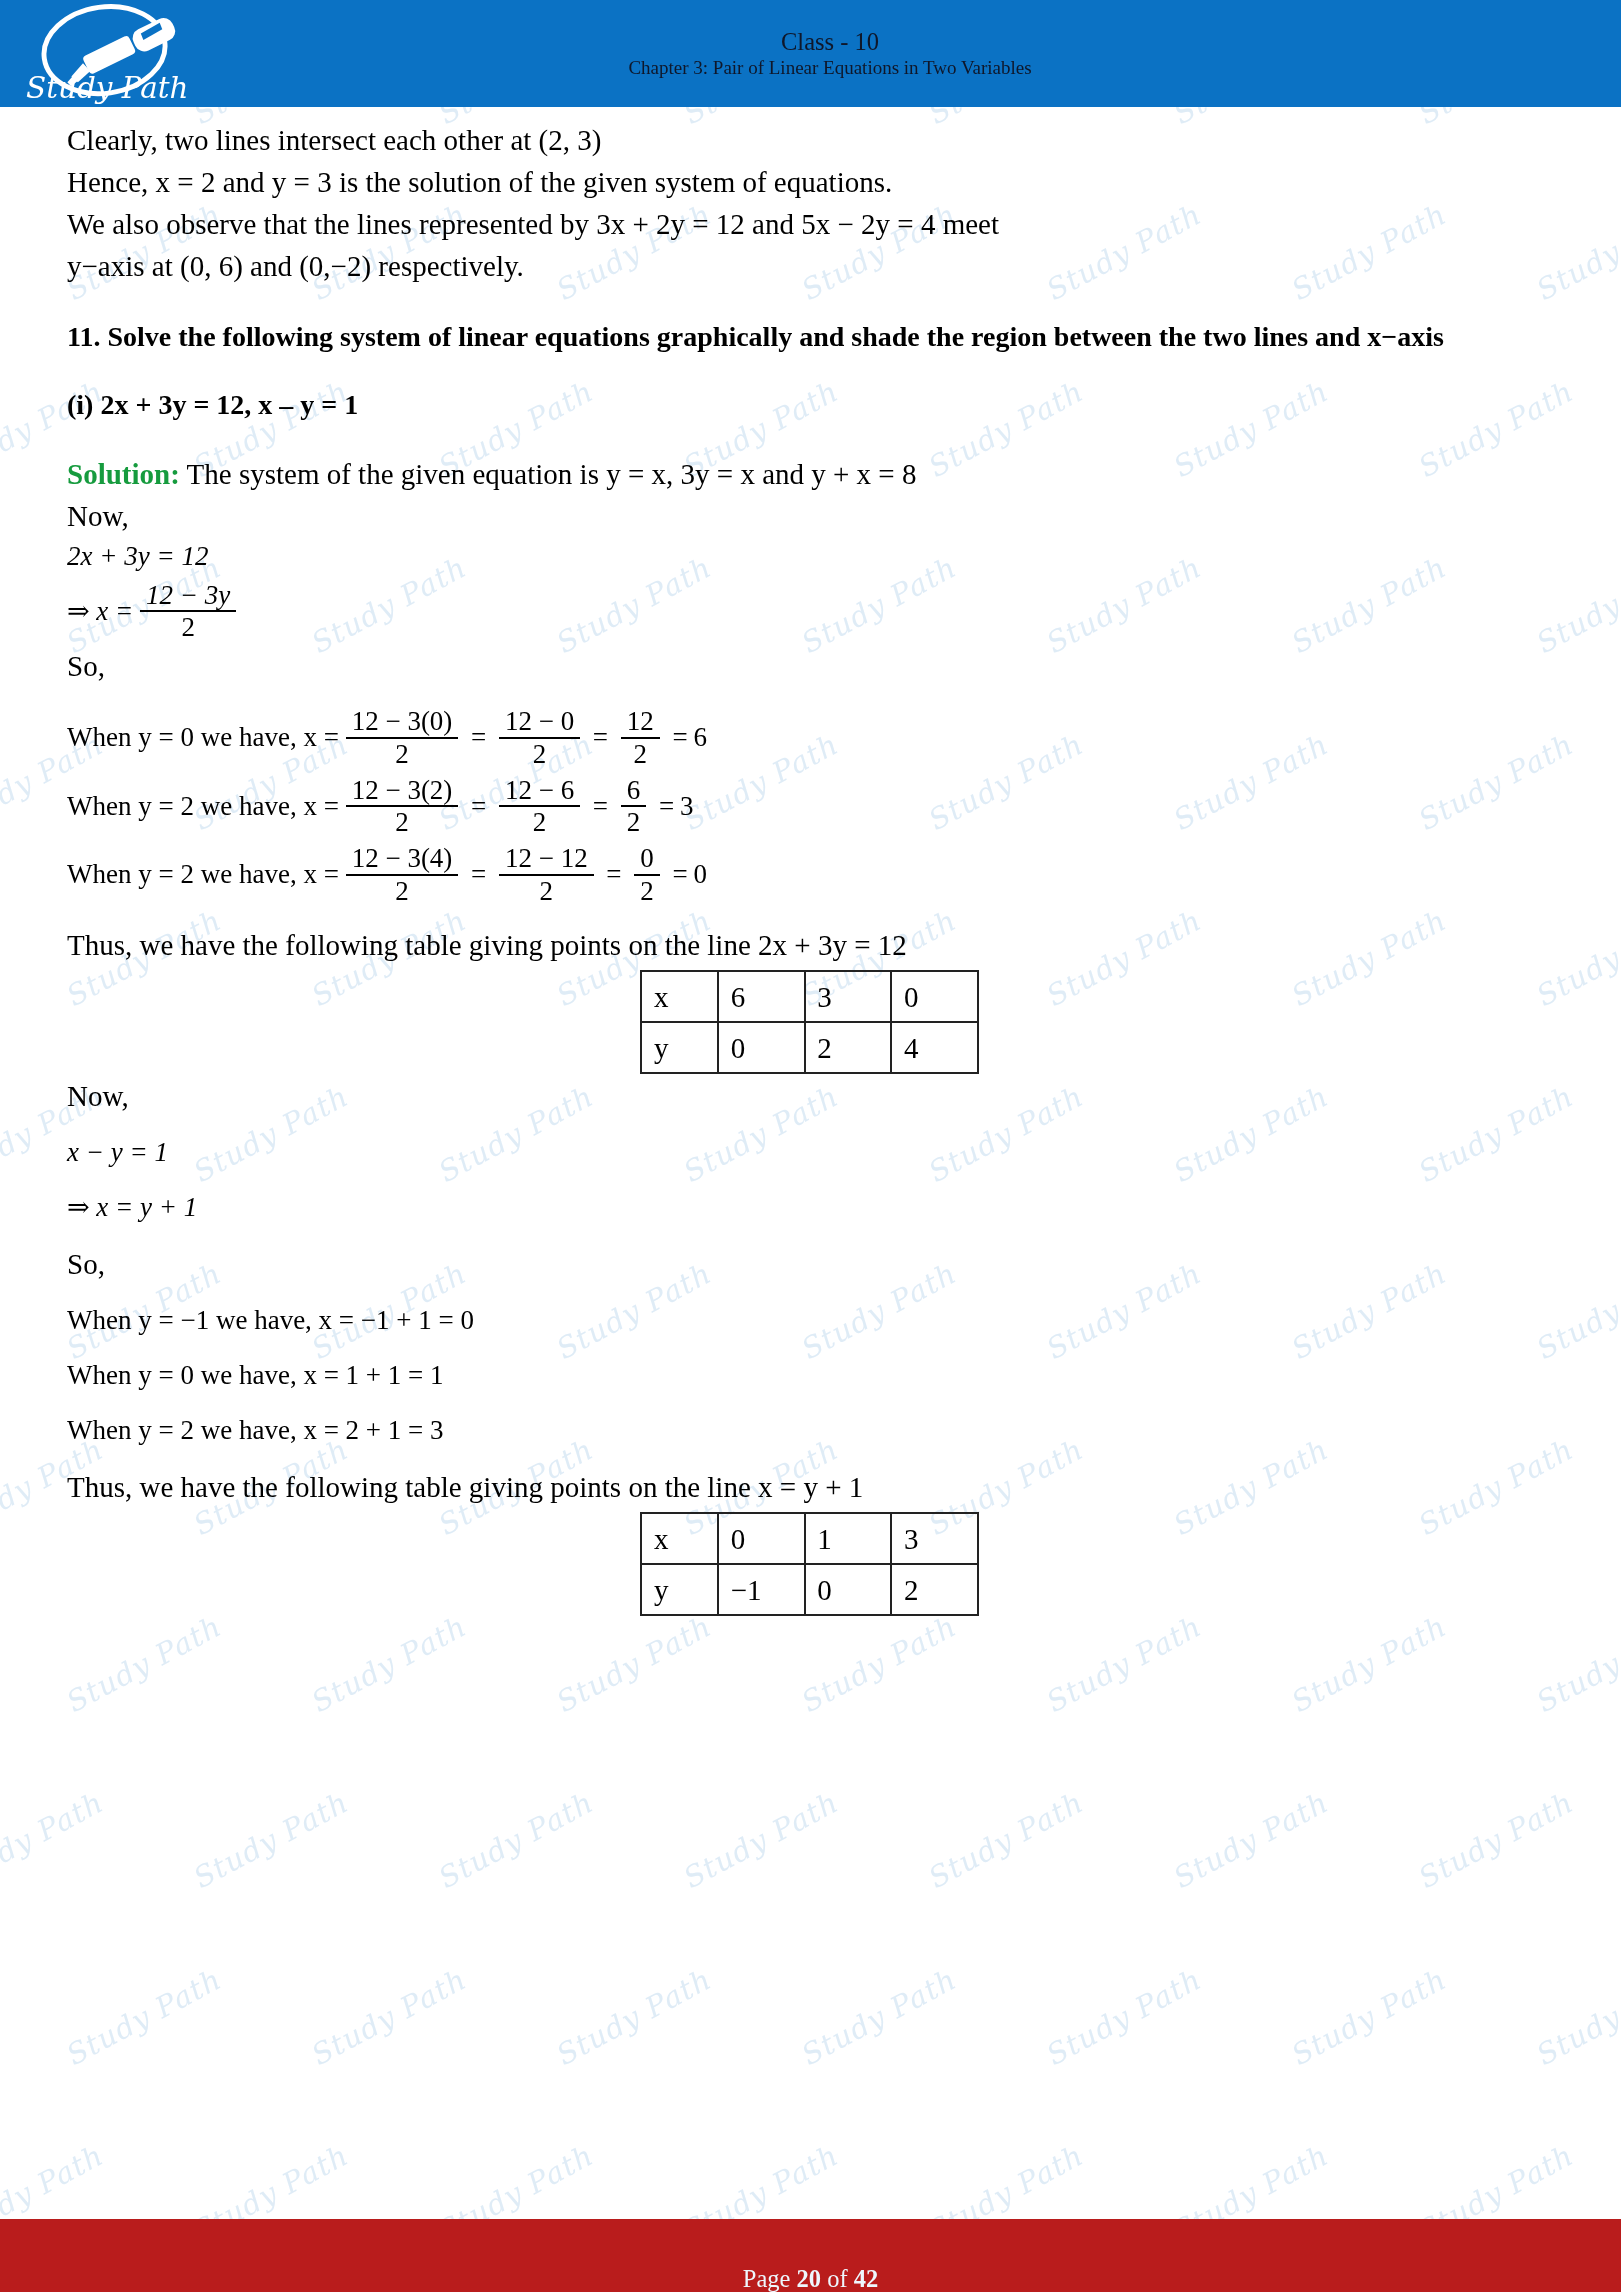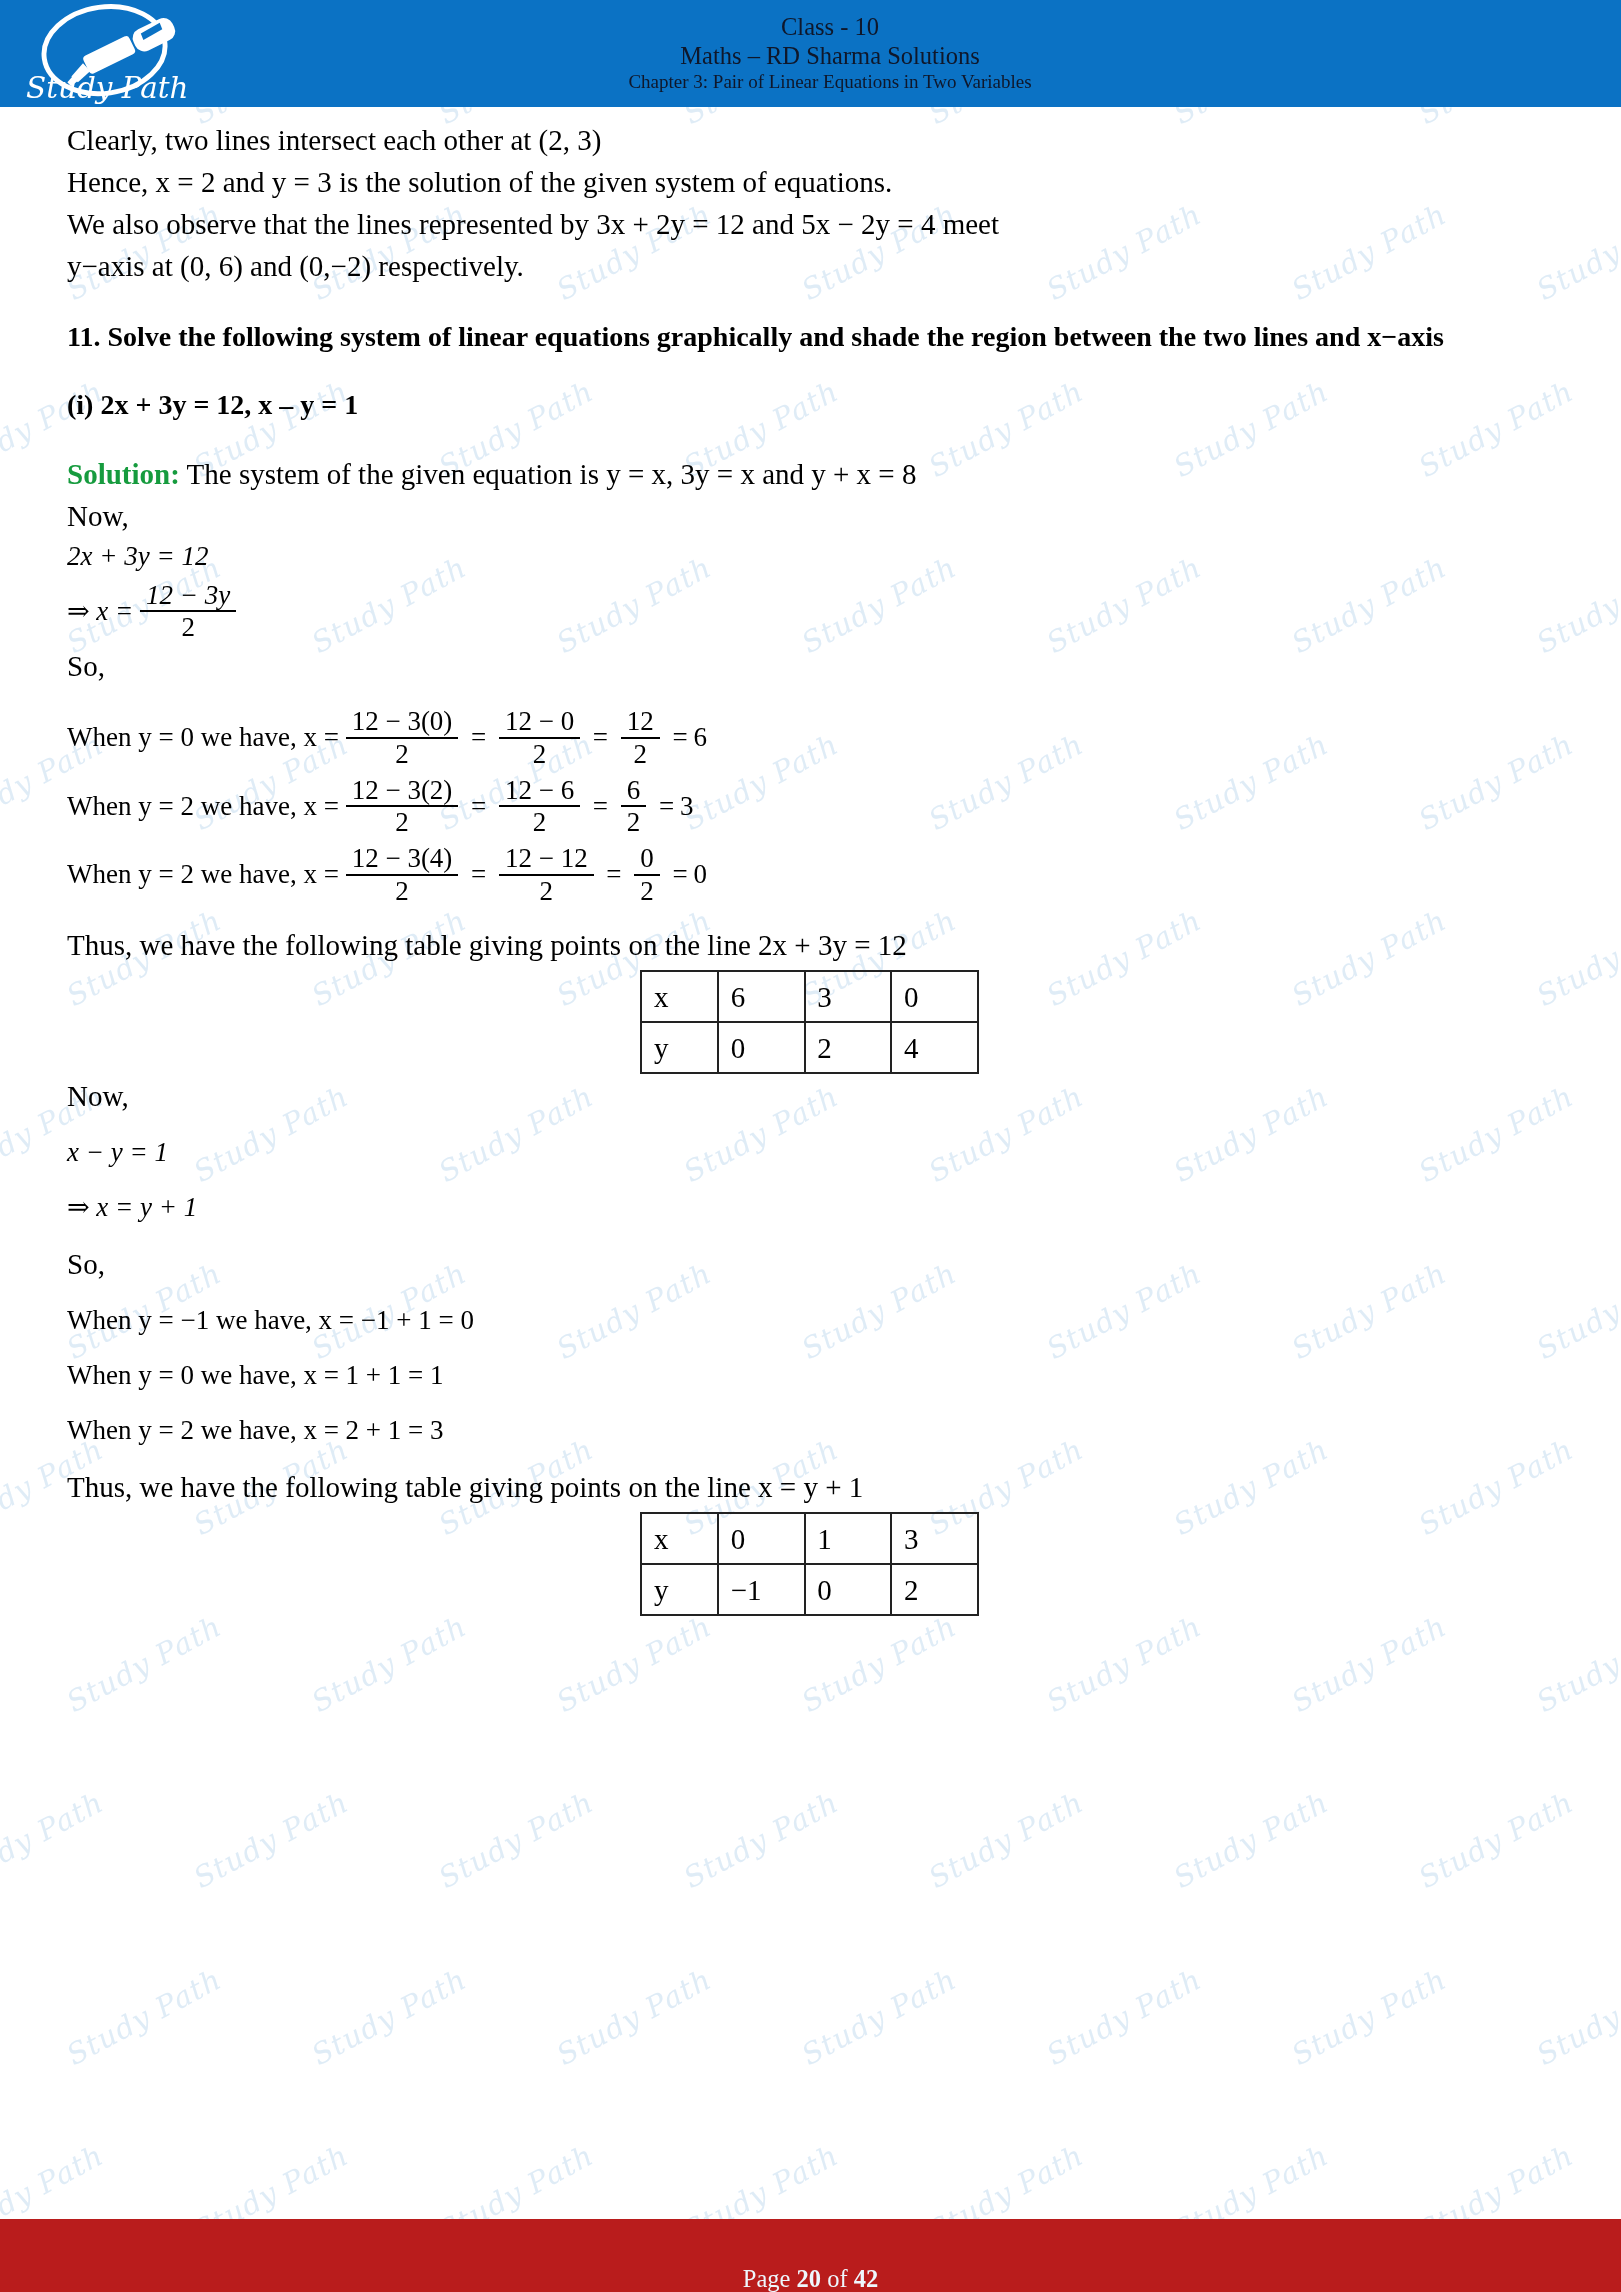--- a/index.html
+++ b/index.html
@@ -265,21 +265,20 @@
           <path d="M40 62 L50 57 L53 64 L42 67 Z" fill="#ffffff"></path>
           <rect x="64" y="42" width="52" height="20" rx="4" fill="#ffffff" transform="rotate(-4 90 52)"></rect>
           <rect x="118" y="38" width="44" height="24" rx="10" fill="#ffffff" transform="rotate(-4 140 50)"></rect>
           <path d="M128 44 L150 41 L150 48 L128 51 Z" fill="#0b72c4"></path>
         </g>
         <text x="6" y="96" font-family="DejaVu Serif, serif" font-style="italic" font-size="30" fill="#ffffff">Study Path</text>
       </svg>
     </div>
     <div class="header-titles">
       <div class="t1">Class - 10</div>
-      <div class="t2">Maths – RD Sharma Solutions</div>
       <div class="t3">Chapter 3: Pair of Linear Equations in Two Variables</div>
     </div>
   </div>
 
   <div class="content">
 
     <div class="p">Clearly, two lines intersect each other at (2, 3)</div>
     <div class="p">Hence, x = 2 and y = 3 is the solution of the given system of equations.</div>
     <div class="p">We also observe that the lines represented by 3x + 2y = 12 and 5x − 2y = 4 meet</div>
     <div class="p">y−axis at (0, 6) and (0,−2) respectively.</div>

